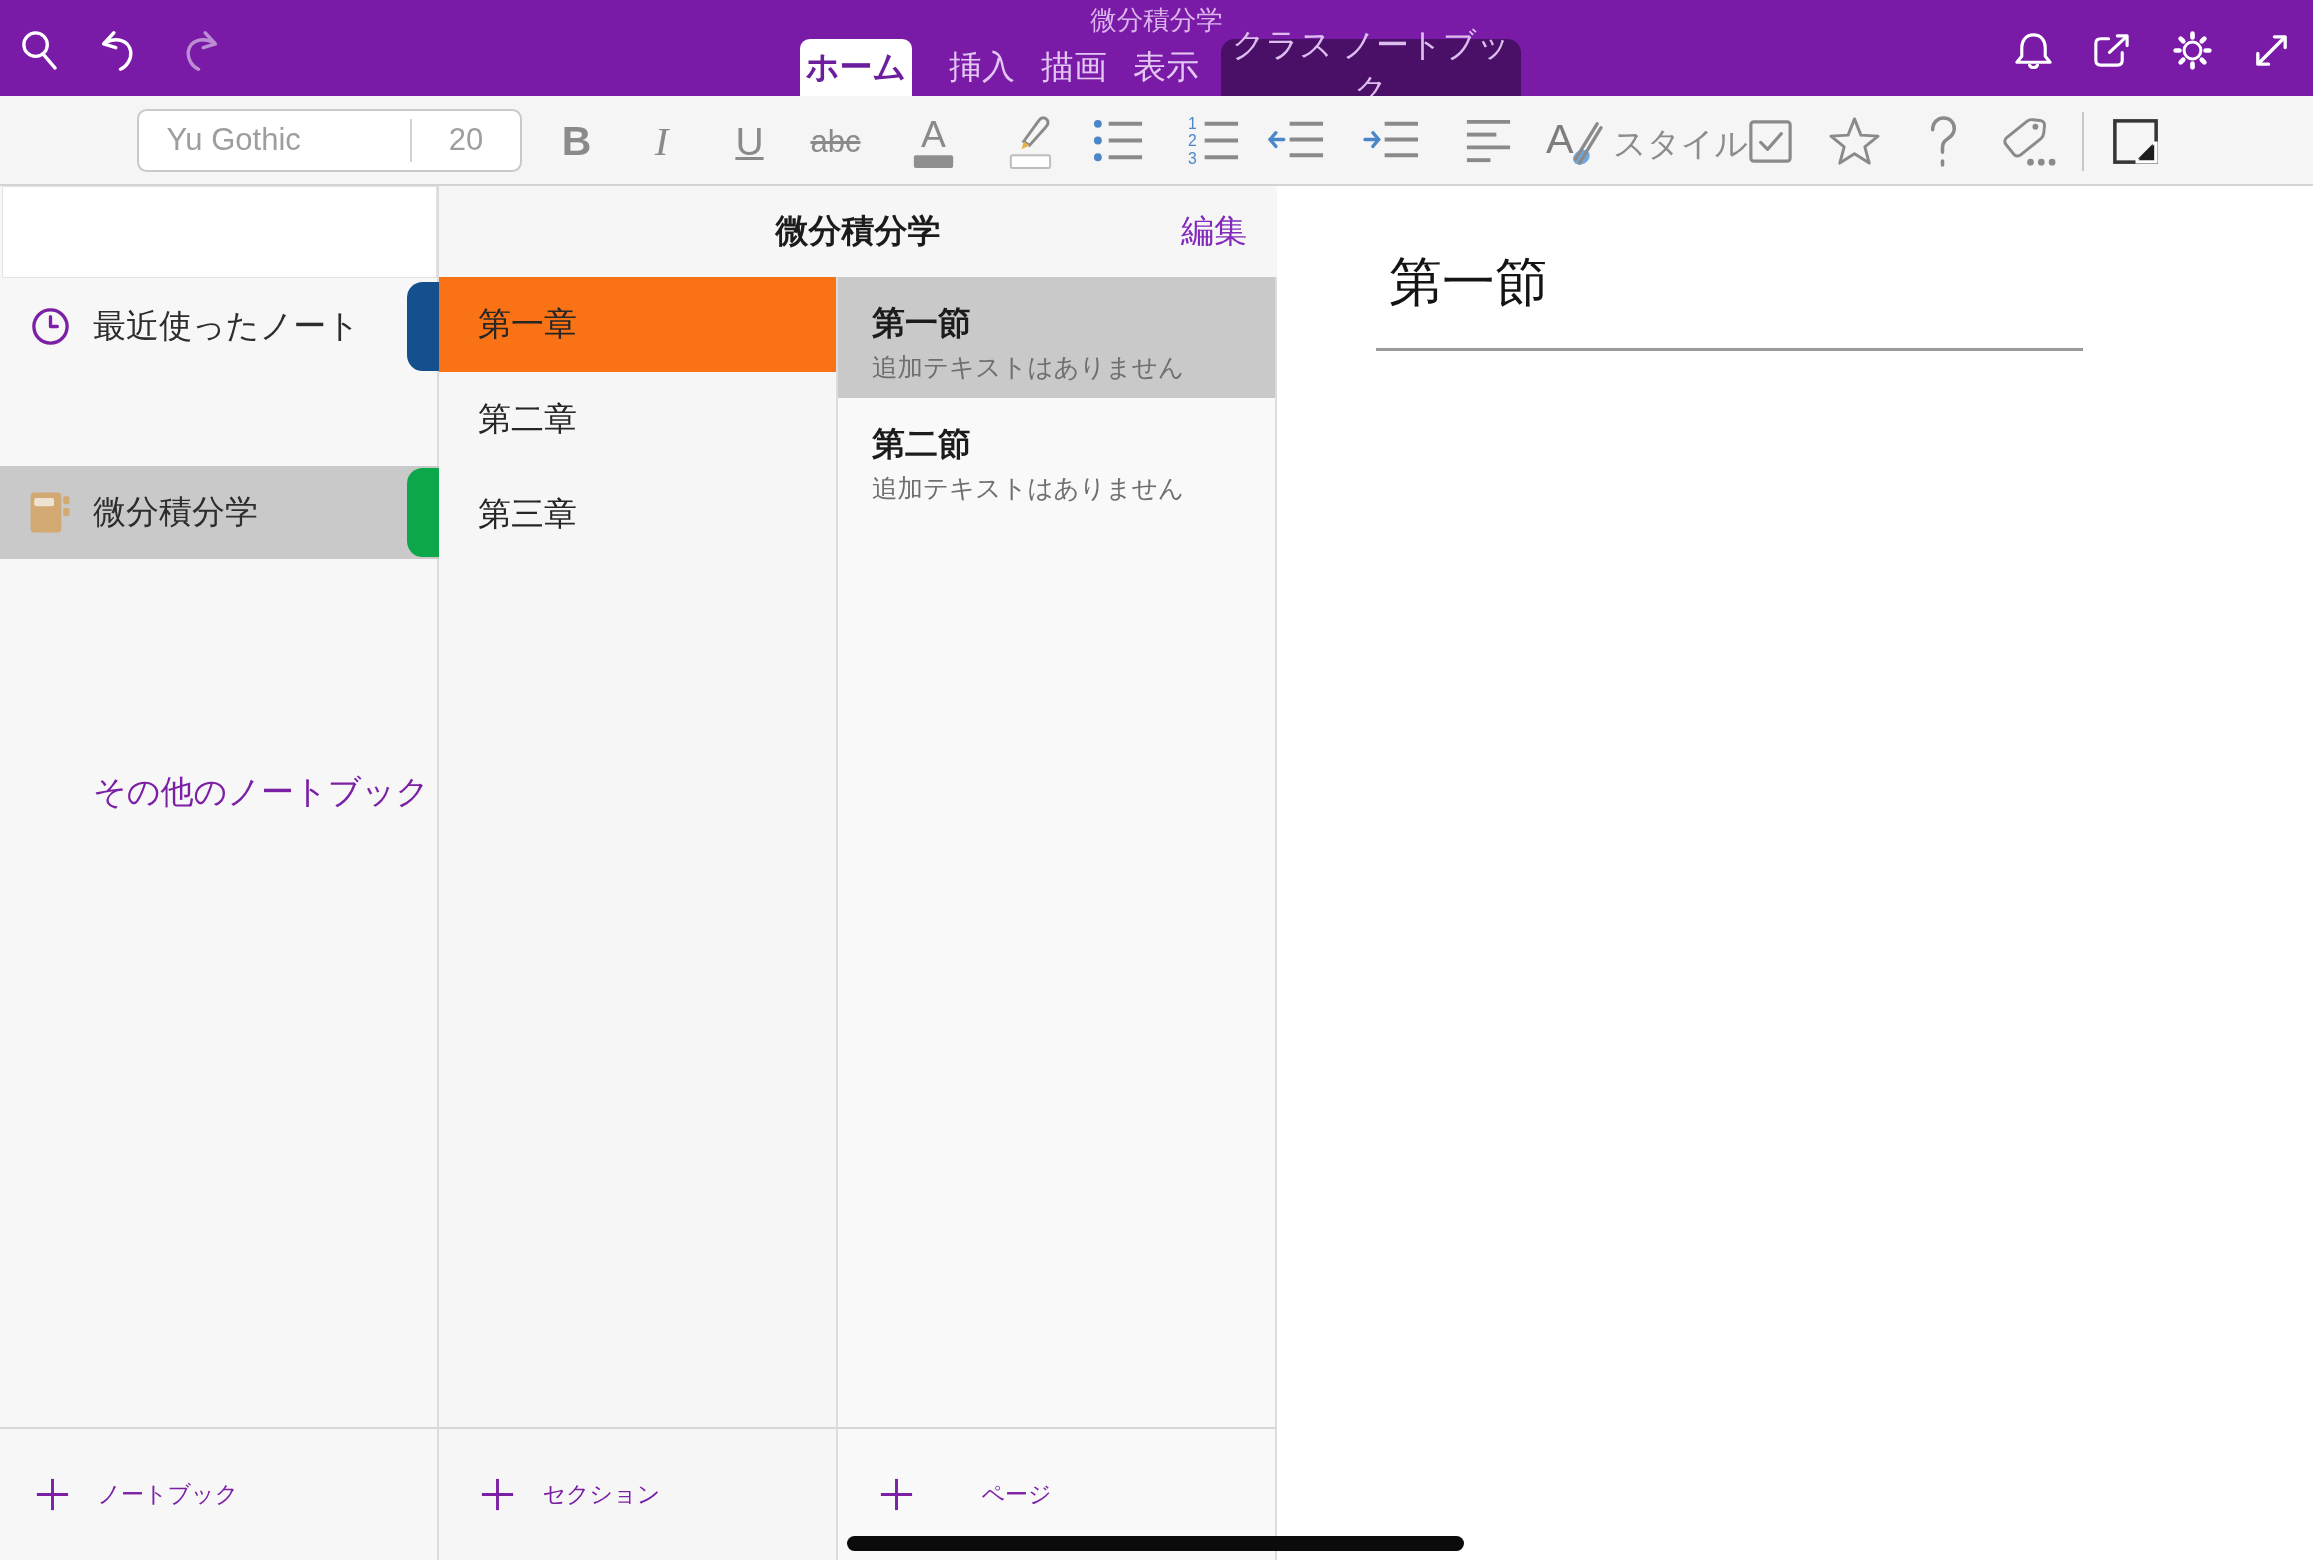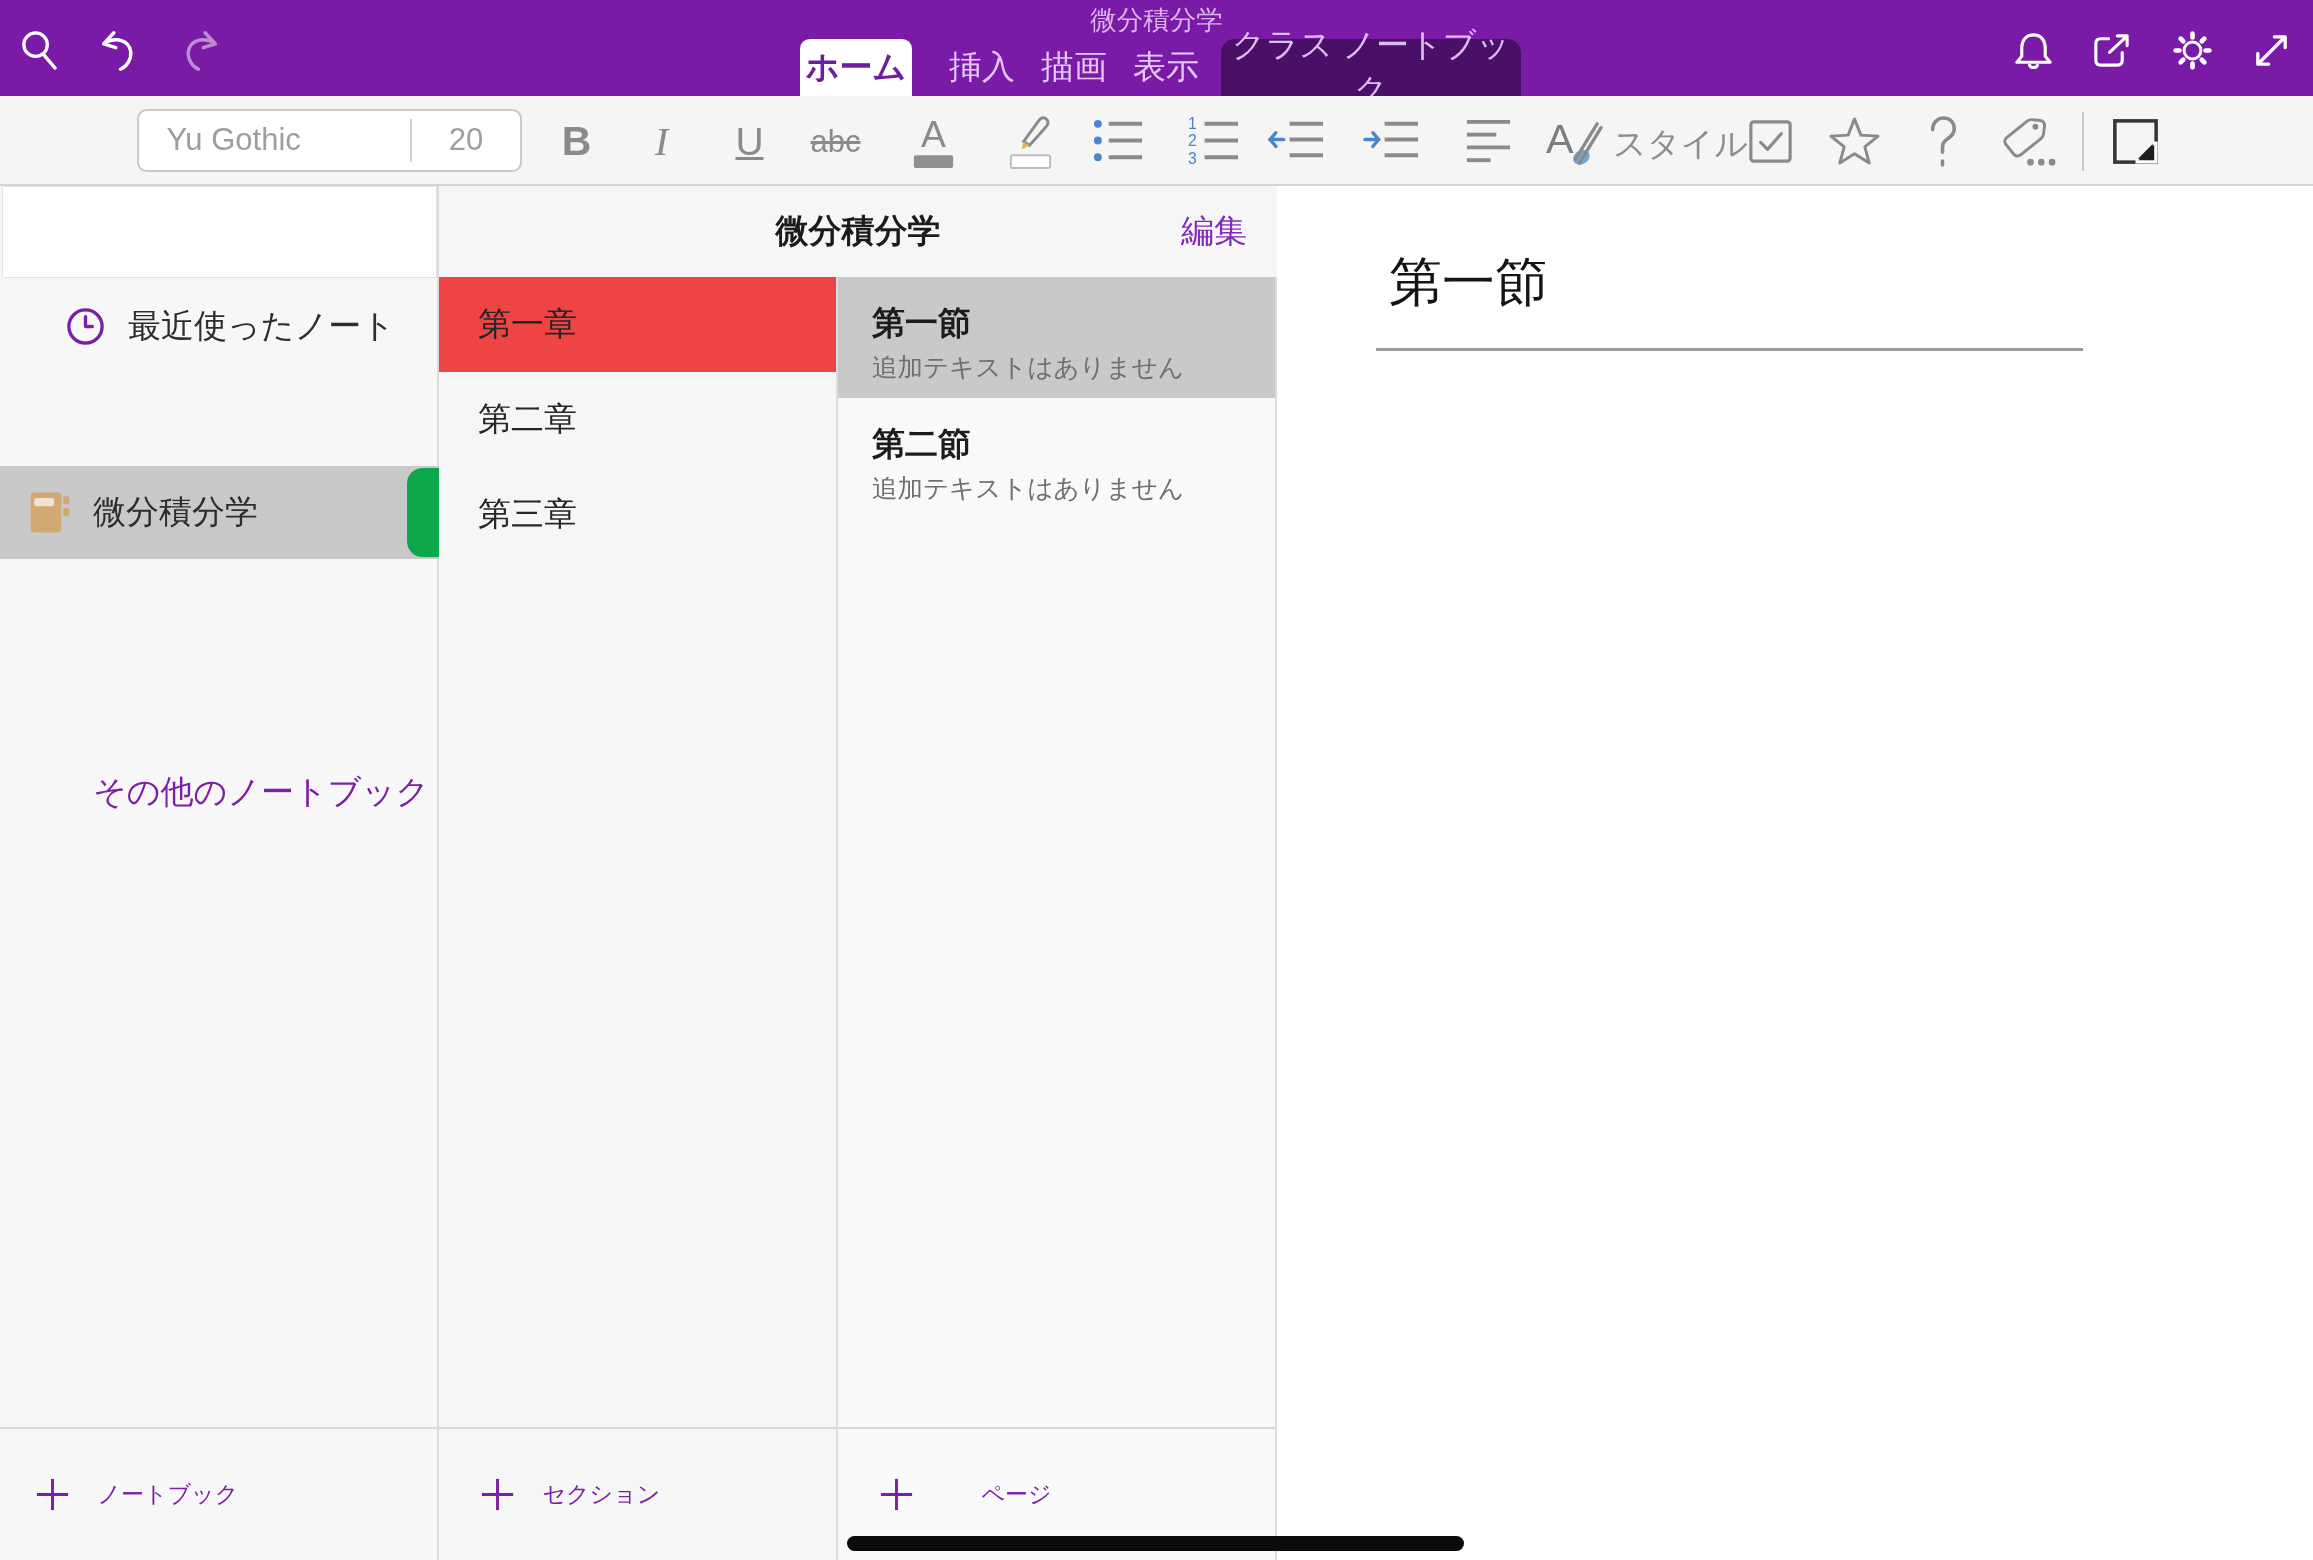--- a/index.html
+++ b/index.html
@@ -47,21 +47,21 @@
 
   .nbrow { position:absolute; left:0; width:439px; height:93px; display:flex; align-items:center; cursor:pointer; }
   .nbrow.sel { background:#c9c9c9; }
   .nbrow .ic { position:absolute; left:27.4px; width:47px; height:51px; display:flex; align-items:center; justify-content:center; }
   .nbrow .lbl { position:absolute; left:93px; font-size:33px; color:#2d2d2d; white-space:nowrap; }
   .nbtab { position:absolute; right:0; width:32px; height:89px; border-radius:15.7px 0 0 15.7px; }
 
   .more-link { position:absolute; left:93px; top:584px; font-size:33px; color:#7b1fa5; cursor:pointer; white-space:nowrap; }
 
   .secrow { position:absolute; left:0; width:397px; height:95px; display:flex; align-items:center; cursor:pointer; }
-  .secrow.sel { background:#ef4444; }
+  .secrow.sel { background:#f97316; }
   .secrow .lbl { padding-left:39px; font-size:33px; color:#262626; }
 
   .pgrow { position:absolute; left:0; width:437px; height:121px; cursor:pointer; }
   .pgrow.sel { background:#c9c9c9; }
   .pgrow .t { position:absolute; left:34px; top:23.5px; font-size:33px; font-weight:600; color:#1c1c1c; white-space:nowrap; }
   .pgrow .s { position:absolute; left:34px; top:73px; font-size:25.5px; color:#6f6f6f; white-space:nowrap; }
 
   .mid-title { position:absolute; left:0; top:0; width:838px; height:91px; display:flex; align-items:center; justify-content:center;
                font-size:33px; font-weight:bold; color:#1b1b1b; }
   .edit-link { position:absolute; right:30px; top:0; height:91px; display:flex; align-items:center;
@@ -301,21 +301,21 @@
         <path d="M48 28 L48 48 L28 48 Z" fill="#1e1e1e"></path>
         <path d="M48 28 L48 48 L28 48" fill="none" stroke="#ffffff" stroke-width="5"></path>
         <path d="M47 31 L47 47 L31 47 Z" fill="#1e1e1e"></path>
       </svg>
     </button>
   </div>
 
   <div id="sidebar">
     <div id="nb-headbox"></div>
 
-    <div class="nbrow" style="top:94px;margin-left:35px;">
+    <div class="nbrow" style="top:94px;">
       <span class="ic">
         <svg width="43" height="43" viewBox="0 0 44 44" fill="none" stroke="#7b1fa5" stroke-width="3.4">
           <circle cx="22" cy="22" r="17"></circle>
           <polyline points="22,12 22,22 29,22" stroke-linecap="round" stroke-linejoin="round"></polyline>
         </svg>
       </span>
       <span class="lbl">最近使ったノート</span>
       <span class="nbtab" style="top: 2px; background-color: rgb(20, 80, 142);"></span>
     </div>
 

